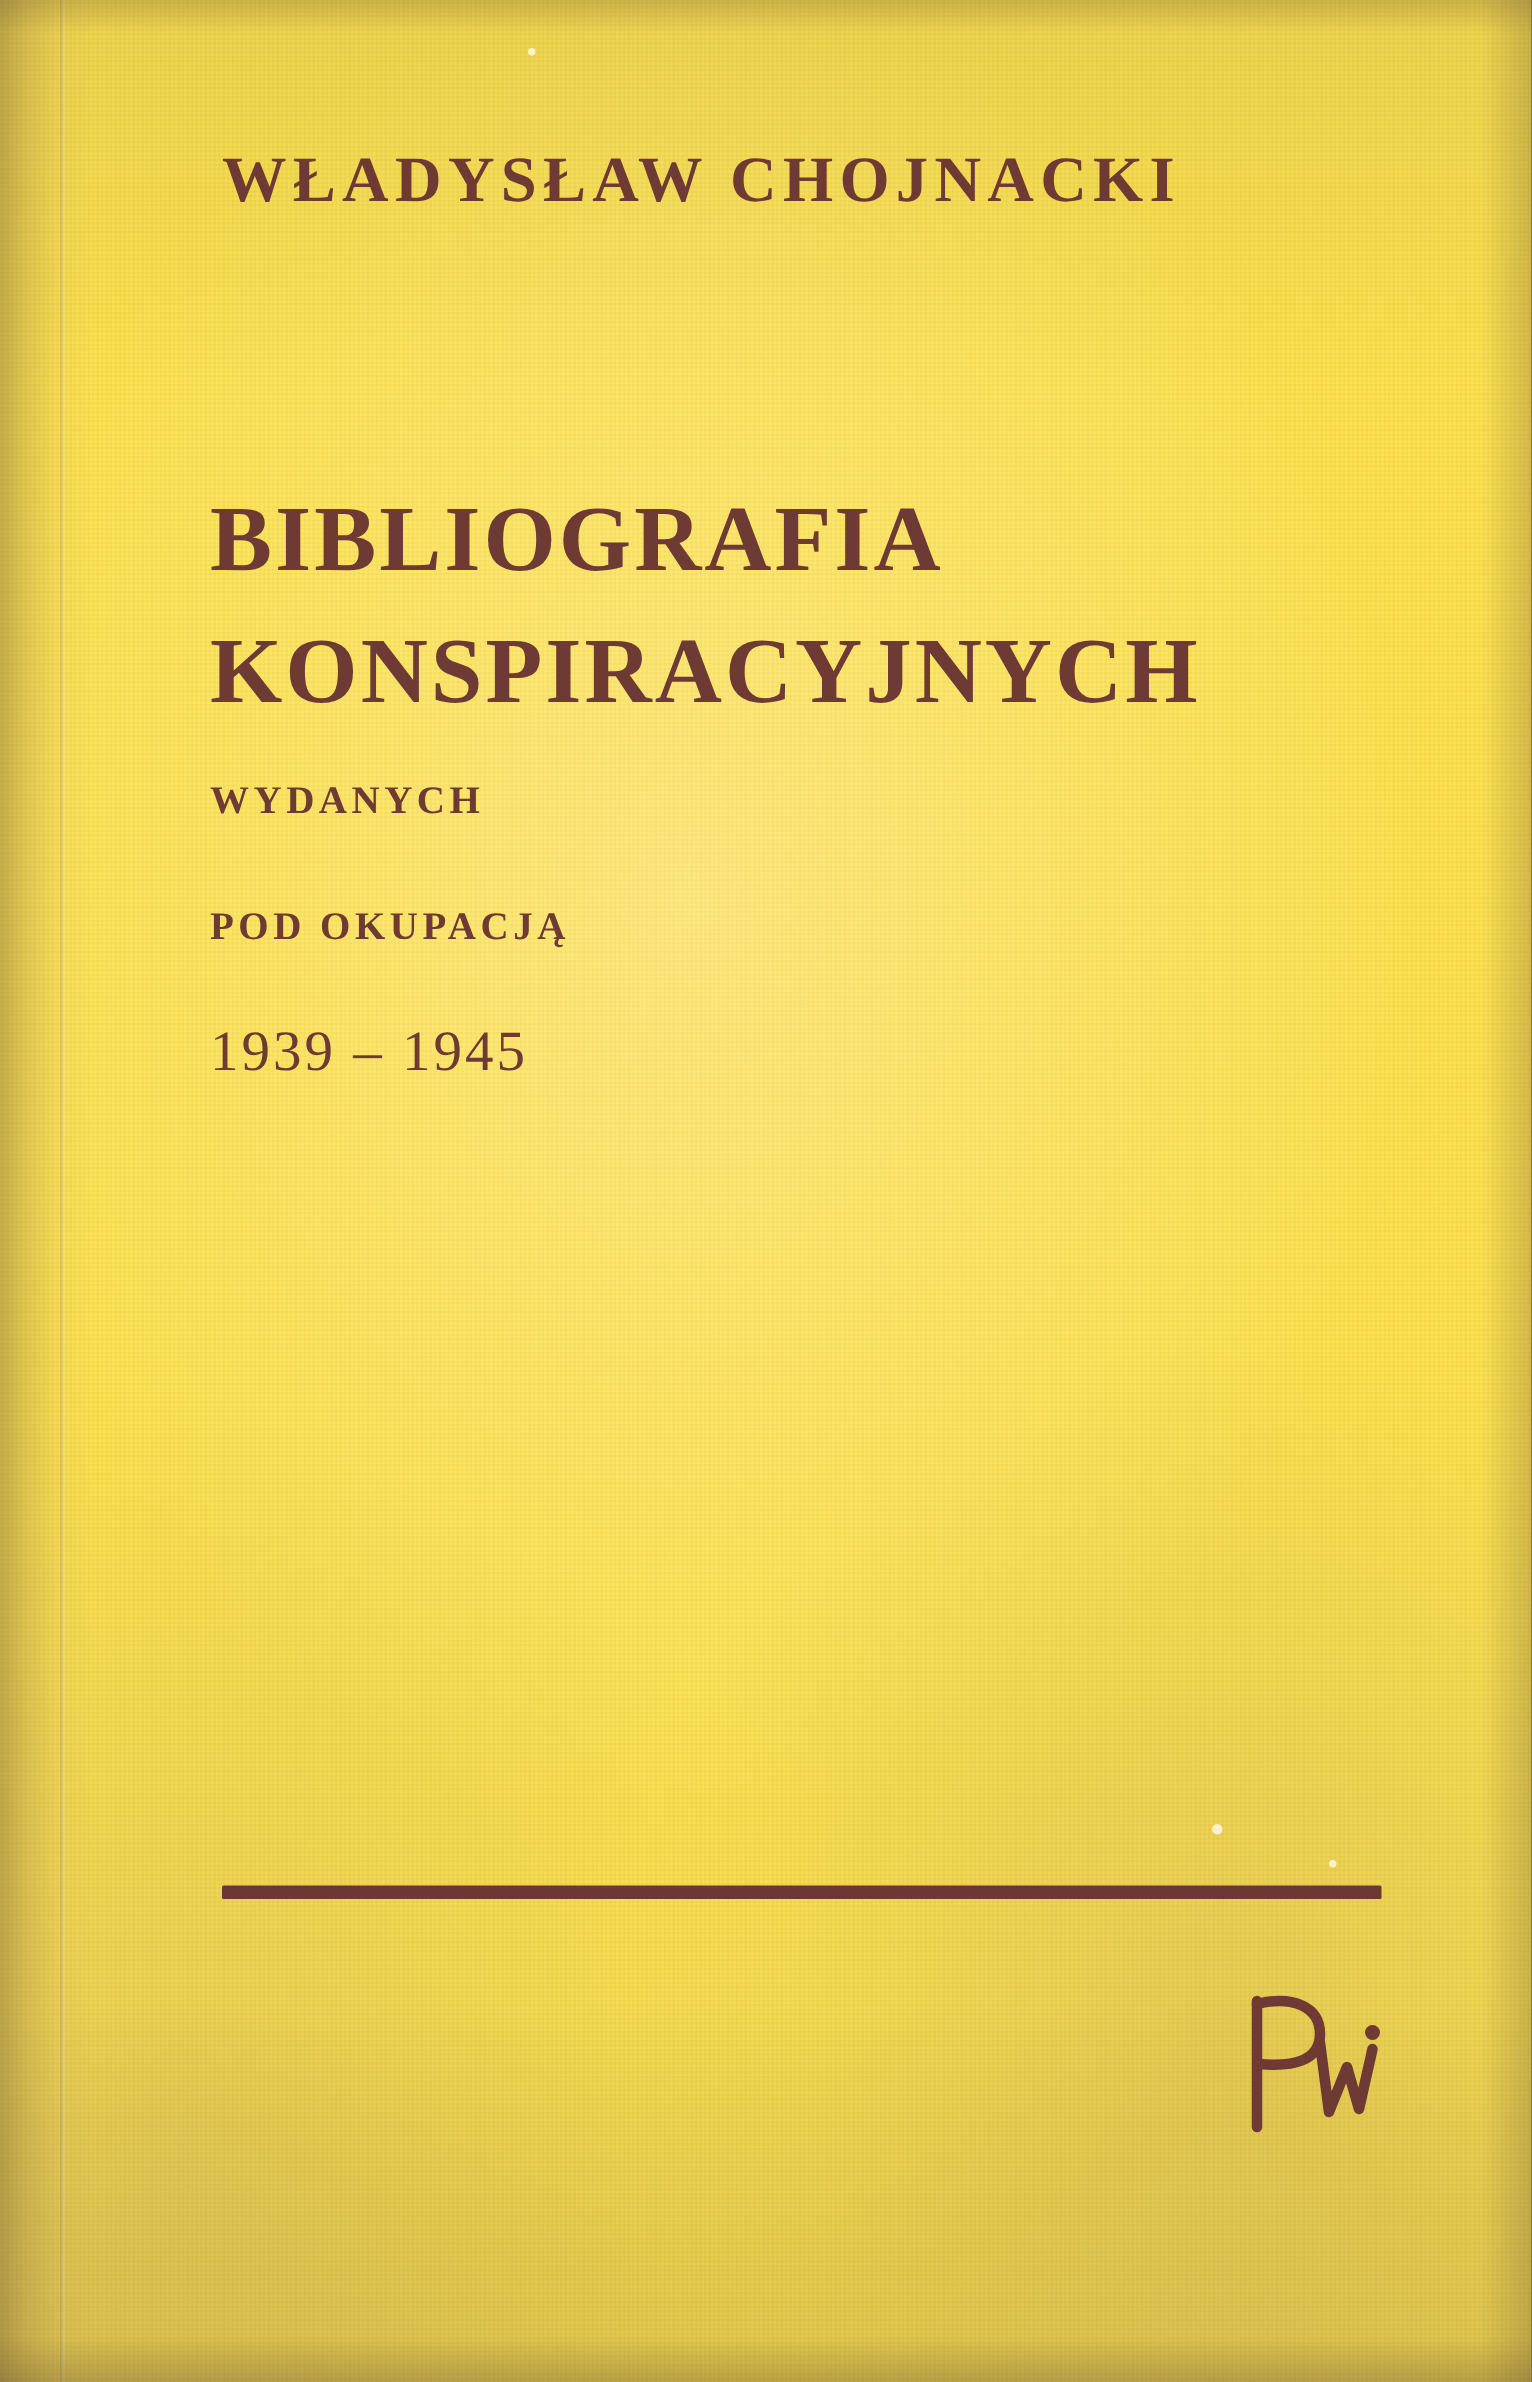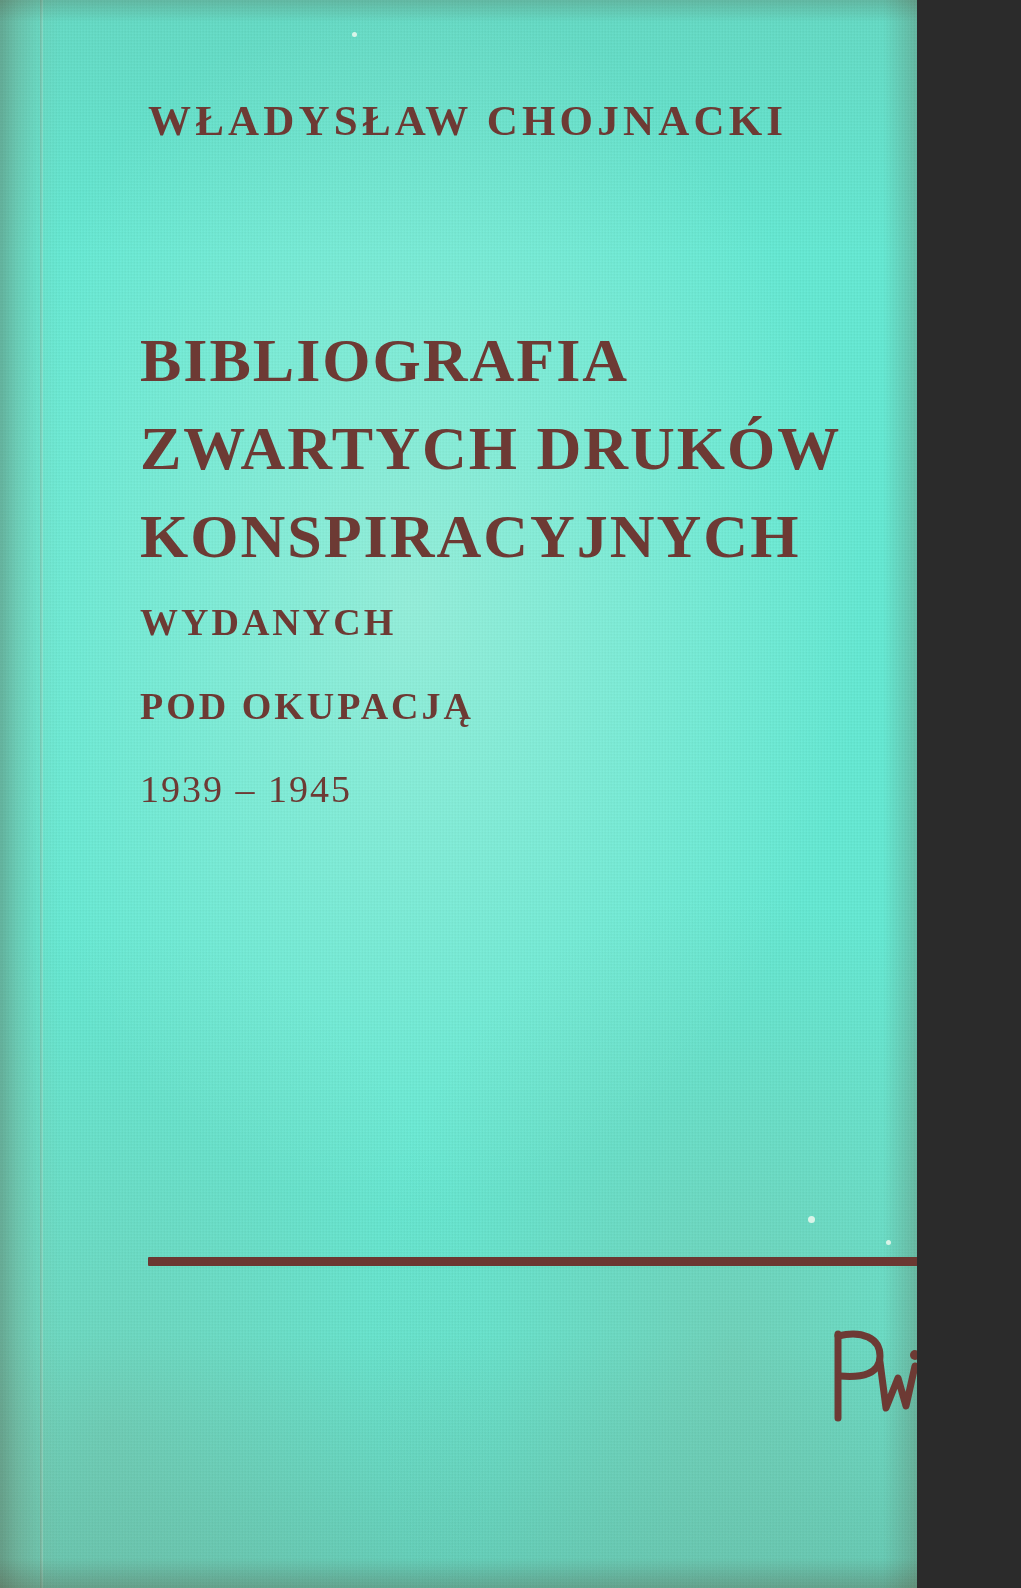--- a/index.html
+++ b/index.html
@@ -2,24 +2,24 @@
 <html><head>
 <meta charset="utf-8">
 <style>
   html, body {
     margin: 0;
     padding: 0;
     background: #2b2b2b;
   }
   #cover {
     position: relative;
-    width: 917px;
+    width: 1021px;
     height: 1588px;
     overflow: hidden;
-    background: #5eead4;
+    background: #fde047;
     font-family: "Liberation Serif", serif;
   }
   
   #cover::before {
     content: "";
     position: absolute;
     inset: 0;
     background:
       repeating-linear-gradient(90deg,
         rgba(255,255,255,0.045) 0px,
@@ -121,21 +121,21 @@
     font-weight: 700;
     white-space: nowrap;
   }
   .t-big {
     font-size: 62px;
     letter-spacing: 2.0px;
     line-height: 88px;
     margin-bottom: 0;
   }
   .t-sub {
-    font-size: 38px;
+    font-size: 26px;
     letter-spacing: 3.0px;
     line-height: 84px;
   }
   .t-years {
     font-size: 38px;
     letter-spacing: 2.0px;
     line-height: 82px;
     font-weight: 400;
   }
 
@@ -180,21 +180,20 @@
   <div class="speck" style="left:808px; top:1216px; width:7px; height:7px;"></div>
   <div class="speck" style="left:886px; top:1240px; width:5px; height:5px;"></div>
   <div class="speck" style="left:352px; top:32px; width:5px; height:5px;"></div>
 
   <div class="content">
 
     <div class="author">WŁADYSŁAW CHOJNACKI</div>
 
     <div class="title-block">
       <div class="t-line t-big">BIBLIOGRAFIA</div>
-      <div class="t-line t-big">ZWARTYCH DRUKÓW</div>
       <div class="t-line t-big">KONSPIRACYJNYCH</div>
       <div class="t-line t-sub">WYDANYCH</div>
       <div class="t-line t-sub">POD OKUPACJĄ</div>
       <div class="t-line t-years">1939 – 1945</div>
     </div>
 
     <div class="rule"></div>
 
     <div class="publisher-mark">
       <svg width="100" height="106" viewBox="0 0 100 106" aria-hidden="true">

